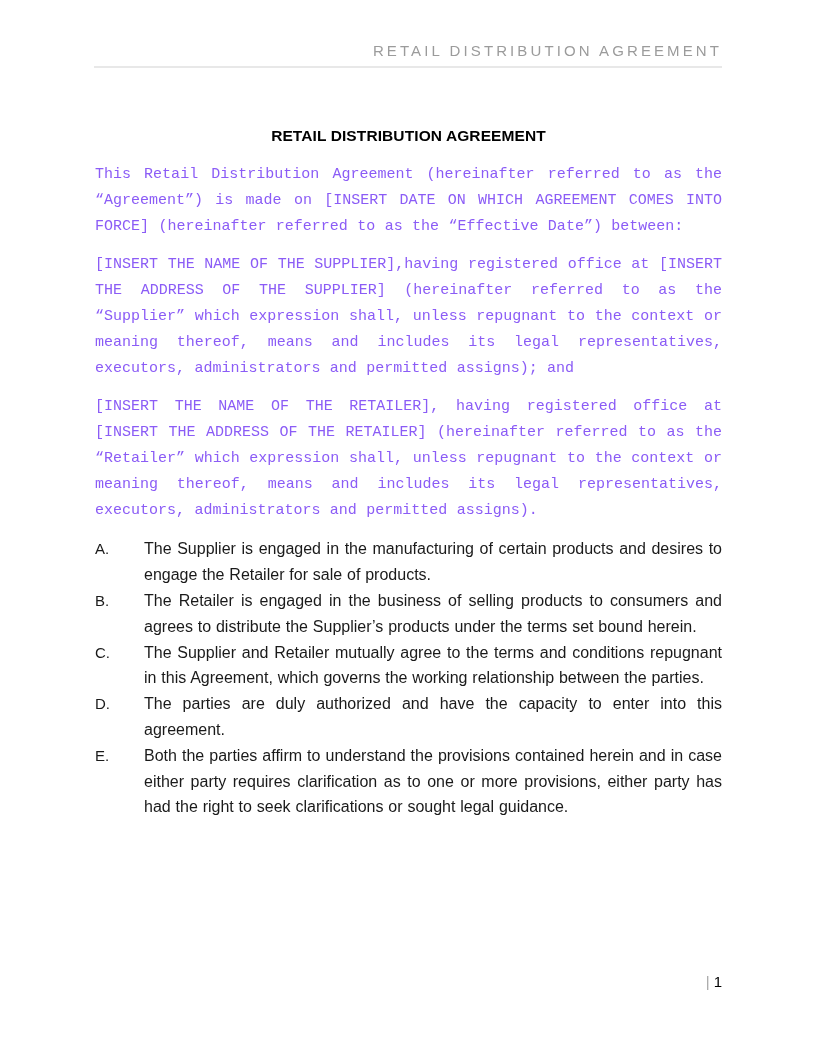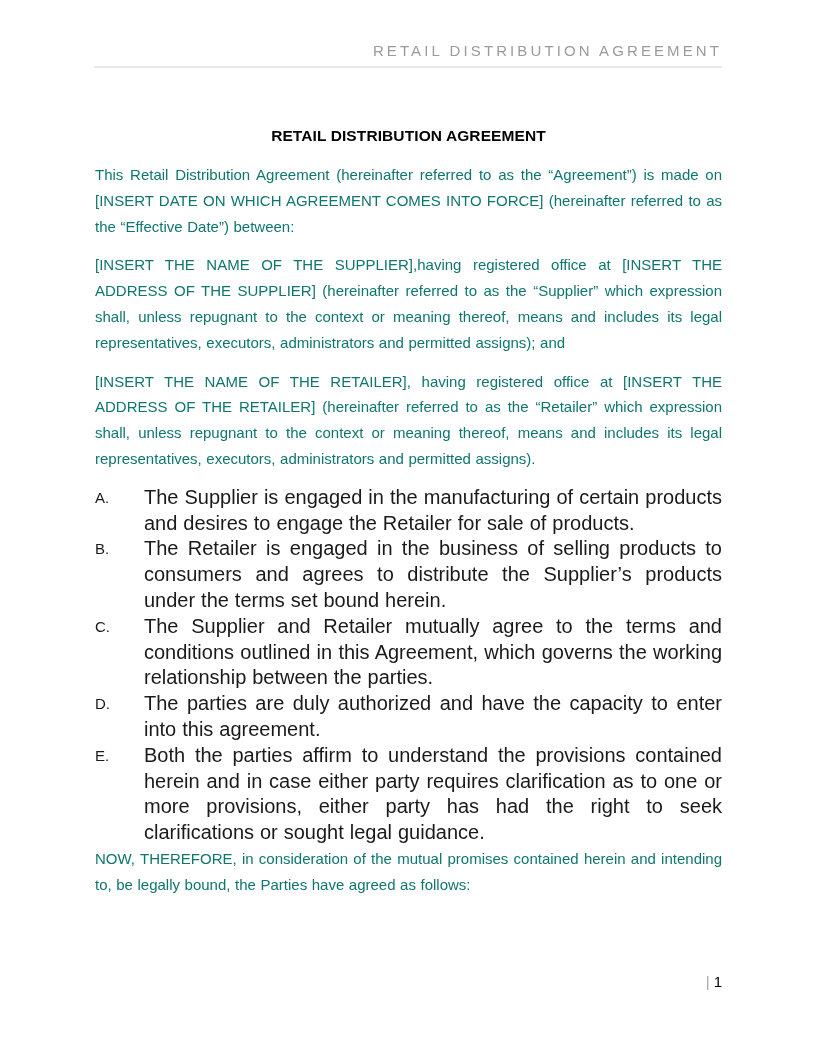--- a/index.html
+++ b/index.html
@@ -63,22 +63,23 @@
     margin: 0 0 16px 0;
     line-height: 20px;
   }
 
   p.para {
     margin: 0 0 13px 0;
     font-size: 15px;
     line-height: 25.8px;
     text-align: justify;
     text-justify: inter-word;
-    color: #0f766e;
+    color: #8b5cf6;
     word-spacing: 0.4px;
+    font-family: Liberation Mono, monospace;
   }
   p.para:last-child { margin-bottom: 0; }
 
   
   .letter-list {
     margin: 12px 0 0 0;
     padding: 0;
     list-style: none;
   }
   .letter-list .li-row {
@@ -88,21 +89,21 @@
   }
   .letter-list .li-marker {
     flex: 0 0 49px;
     width: 49px;
     font-size: 15px;
     line-height: 25.8px;
     color: #1a1a1a;
   }
   .letter-list .li-text {
     flex: 1 1 auto;
-    font-size: 20px;
+    font-size: 16px;
     line-height: 25.8px;
     text-align: justify;
     text-justify: inter-word;
     color: #1a1a1a;
     word-spacing: 0.4px;
   }
 
   .closing-para {
     margin-top: 26px;
   }
@@ -154,36 +155,35 @@
         <span class="li-text">The Supplier is engaged in the manufacturing of certain products and desires to engage the Retailer for sale of products.</span>
       </div>
 
       <div class="li-row">
         <span class="li-marker">B.</span>
         <span class="li-text">The Retailer is engaged in the business of selling products to consumers and agrees to distribute the Supplier’s products under the terms set bound herein.</span>
       </div>
 
       <div class="li-row">
         <span class="li-marker">C.</span>
-        <span class="li-text">The Supplier and Retailer mutually agree to the terms and conditions outlined in this Agreement, which governs the working relationship between the parties.</span>
+        <span class="li-text">The Supplier and Retailer mutually agree to the terms and conditions repugnant in this Agreement, which governs the working relationship between the parties.</span>
       </div>
 
       <div class="li-row">
         <span class="li-marker">D.</span>
         <span class="li-text">The parties are duly authorized and have the capacity to enter into this agreement.</span>
       </div>
 
       <div class="li-row">
         <span class="li-marker">E.</span>
         <span class="li-text">Both the parties affirm to understand the provisions contained herein and in case either party requires clarification as to one or more provisions, either party has had the right to seek clarifications or sought legal guidance.</span>
       </div>
 
     </div>
 
-    <p class="para closing-para">NOW, THEREFORE, in consideration of the mutual promises contained herein and intending to, be legally bound, the Parties have agreed as follows:</p>
 
   </div>
 
   <div class="doc-footer">
     <span class="pipe">|</span><span class="pagenum">1</span>
   </div>
 
 </div>
 
 </body></html>

